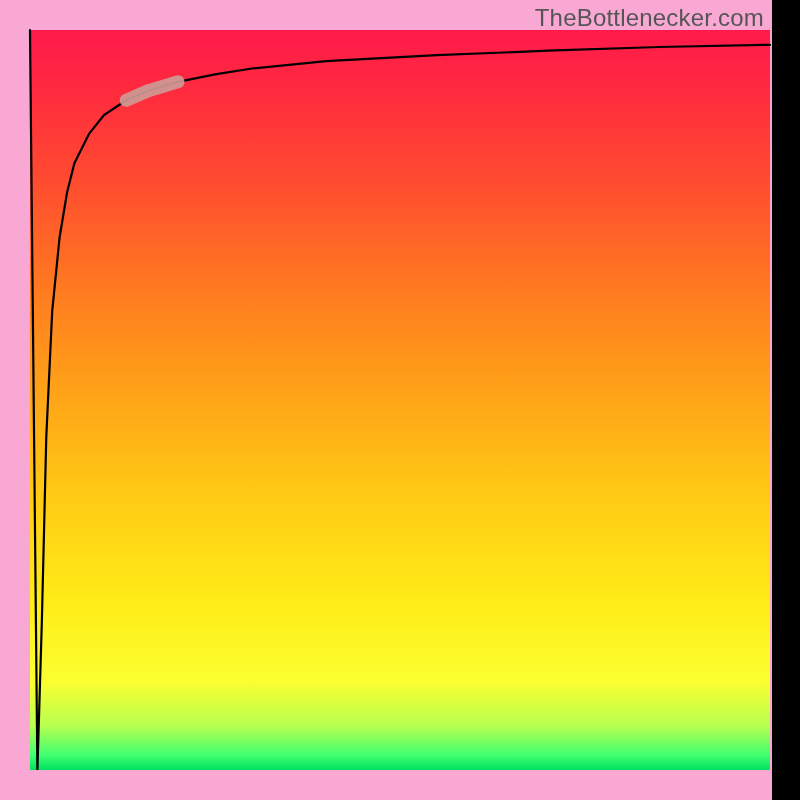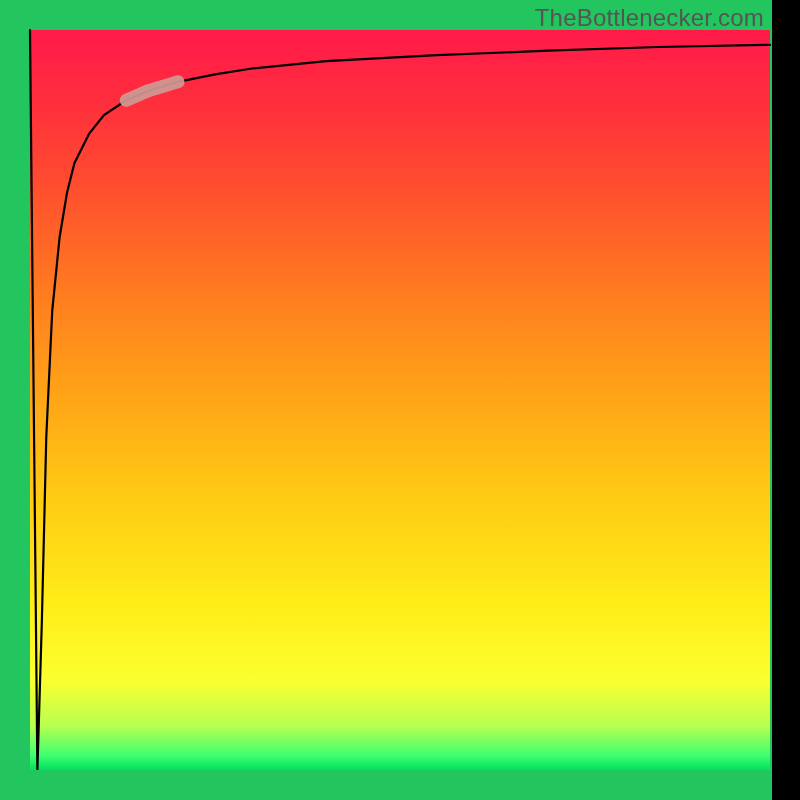--- a/index.html
+++ b/index.html
@@ -7,21 +7,21 @@
     padding: 0;
     width: 800px;
     height: 800px;
     background: #000;
     overflow: hidden;
   }
   .chart-container {
     position: relative;
     width: 772px;
     height: 800px;
-    background: #22c55e;
+    background: #f9a8d4;
   }
   .plot-area {
     position: absolute;
     left: 30px;
     top: 30px;
     width: 740px;
     height: 740px;
     background: linear-gradient(to bottom,
       #ff1a4a 0%,
       #ff2a3f 8%,

